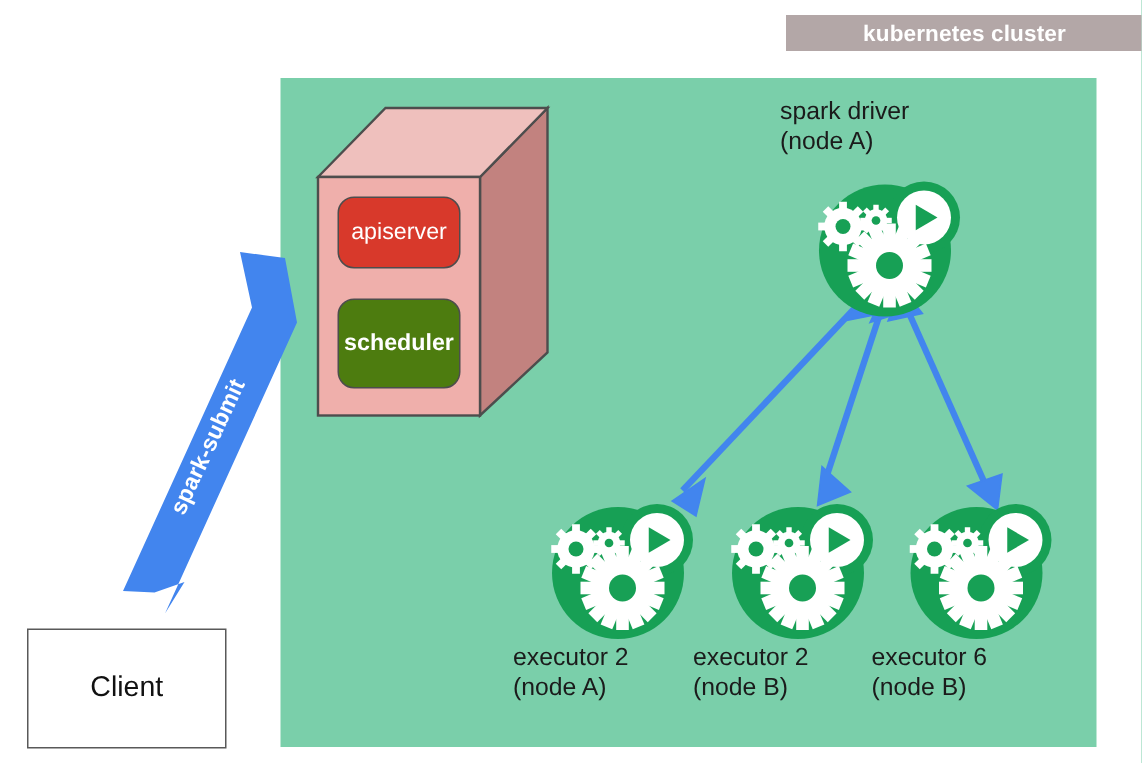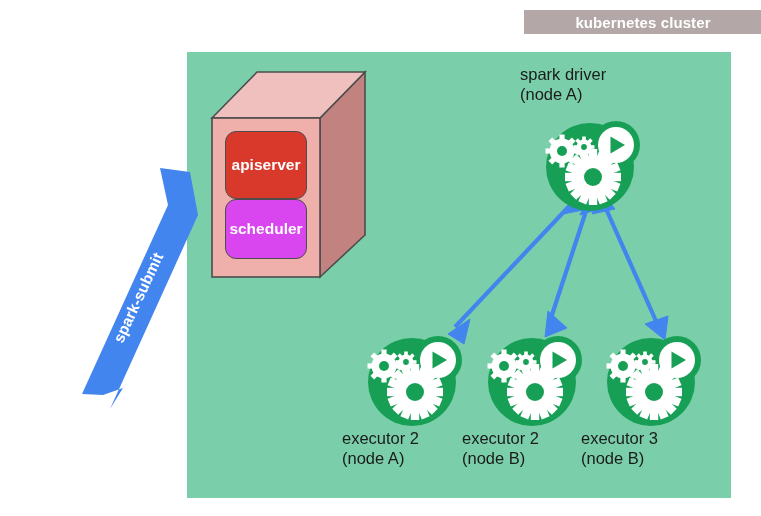--- a/index.html
+++ b/index.html
@@ -202,44 +202,45 @@
     </g>
 
     <g>
       <use href="#node-blob" transform="translate(651,382)"></use>
       <g transform="translate(651,382)">
           <use href="#gears-play-icon"></use>
         </g>
     </g>
   </svg>
 
-  <div style="position:absolute;left:225px;top:131px;width:82px;height:68px;
+  <div style="position:absolute;left:225px;top:131px;width:82px;height:48px;
               background:#D8392B;border:1.6px solid #4D4D4D;border-radius:11px;
               display:flex;align-items:center;justify-content:center;
-              color:#ffffff;font-size:15.5px;font-weight:bold;box-sizing:border-box;">apiserver</div>
+              color:#ffffff;font-size:15.5px;font-weight:normal;box-sizing:border-box;">apiserver</div>
 
   <div style="position:absolute;left:225px;top:199px;width:82px;height:60px;
-              background:#d946ef;border:1.6px solid #4D4D4D;border-radius:11px;
+              background:#4d7c0f;border:1.6px solid #4D4D4D;border-radius:11px;
               display:flex;align-items:center;justify-content:center;
               color:#ffffff;font-size:15.5px;font-weight:bold;box-sizing:border-box;">scheduler</div>
 
   <div class="node-label" style="left:520px;top:64px;width:140px;">
     <span>spark driver</span>
     <span class="l2">(node A)</span>
   </div>
 
   <div class="node-label" style="left:342px;top:428px;width:140px;">
     <span>executor 2</span>
     <span class="l2">(node A)</span>
   </div>
 
   <div class="node-label" style="left:462px;top:428px;width:140px;">
     <span>executor 2</span>
     <span class="l2">(node B)</span>
   </div>
 
   <div class="node-label" style="left:581px;top:428px;width:140px;">
-    <span>executor 3</span>
+    <span>executor 6</span>
     <span class="l2">(node B)</span>
   </div>
 
+  <div class="client-box">Client</div>
 
 </div>
 
 </body></html>

